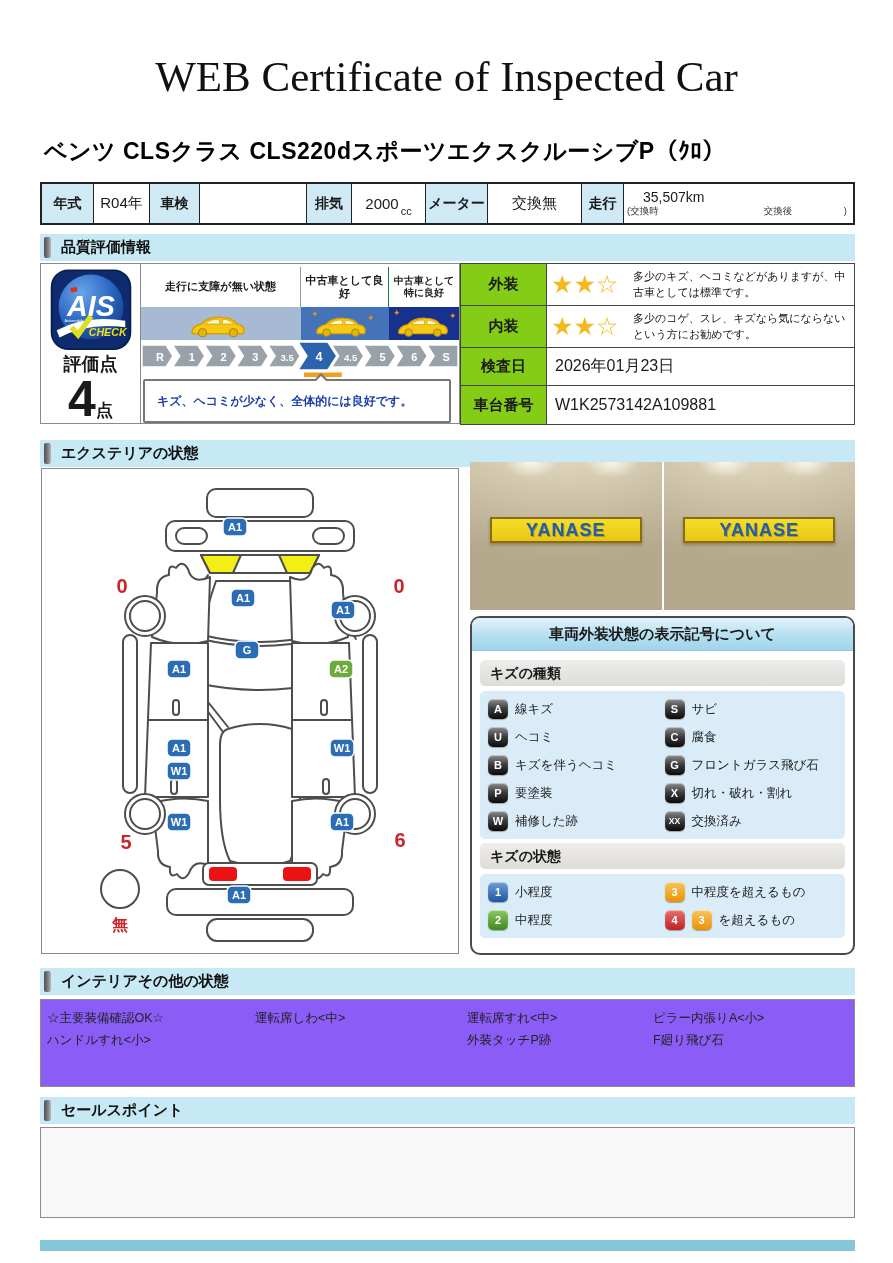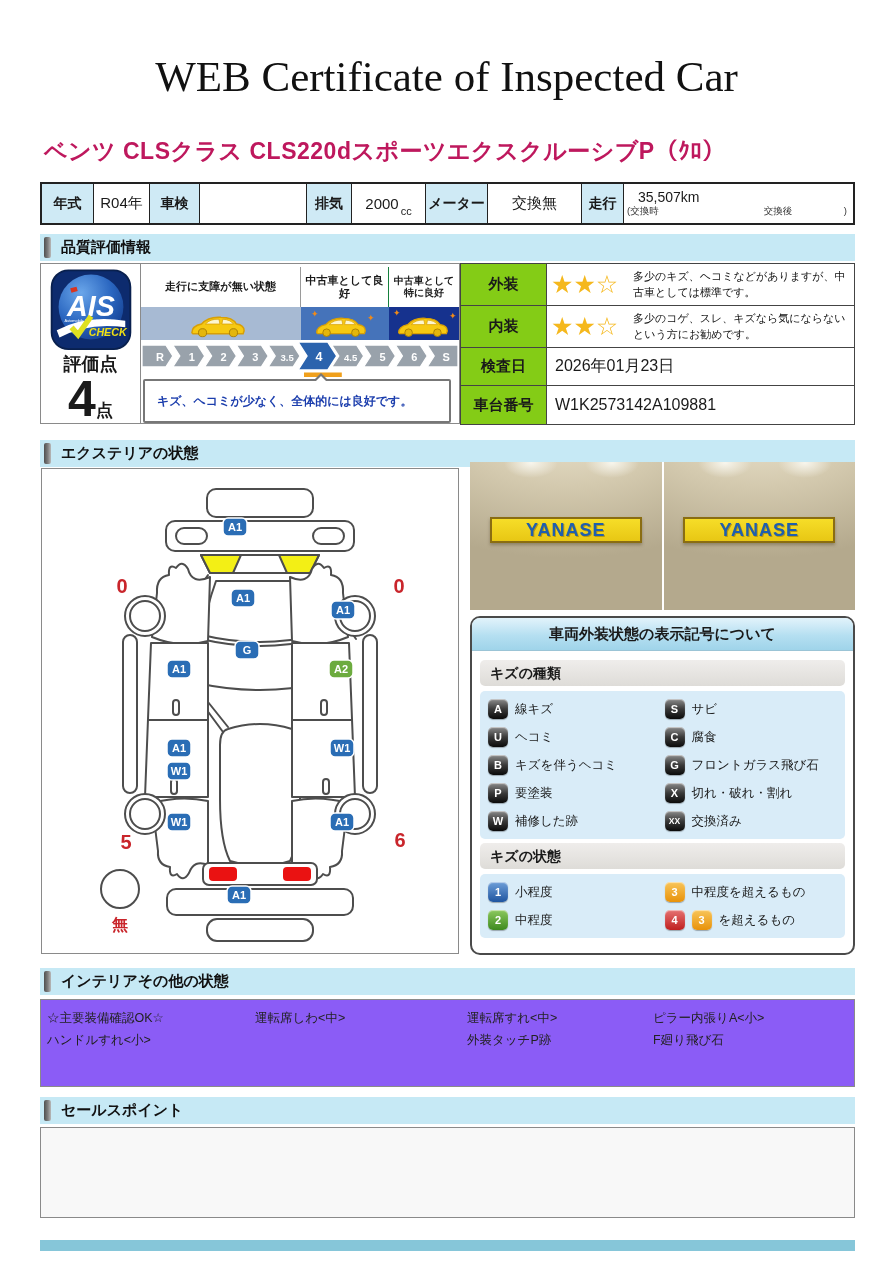--- a/index.html
+++ b/index.html
@@ -2,32 +2,32 @@
 <html><head>
 <meta charset="utf-8">
 <style>
   * { box-sizing: border-box; margin: 0; padding: 0; }
   body { background:#fff; font-family:"Liberation Sans", sans-serif; color:#1a1a1a; }
   #page { position:relative; width:893px; height:1263px; background:#fff; overflow:hidden; margin:0 auto; }
 
   
   .page-title { position:absolute; top:52px; left:0; width:100%; text-align:center;
     font-family:"Liberation Serif", serif; font-size:43px; font-weight:400; color:#111; }
-  .car-name { position:absolute; top:136px; left:44px; font-size:23px; font-weight:bold; color:#be185d; letter-spacing:0.5px; }
+  .car-name { position:absolute; top:136px; left:44px; font-size:23px; font-weight:bold; color:#000000; letter-spacing:0.5px; }
 
   
   .spec-table { position:absolute; top:182px; left:40px; width:815px; height:43px;
     display:grid; grid-template-columns:52px 56px 50px 107px 45px 74px 62px 94px 42px 1fr;
     border:2px solid #222; background:#fff; }
   .spec-cell { border-right:1px solid #222; display:flex; align-items:center; justify-content:center; font-size:15px; }
   .spec-cell:last-child { border-right:none; }
   .spec-lbl { background:#cfeaf5; font-weight:bold; font-size:14px; }
   .cc-unit { font-size:11px; align-self:flex-end; margin:0 0 6px 2px; }
   .mileage-cell { flex-direction:column; align-items:stretch; justify-content:center; padding:1px 6px 1px 0; }
-  .mileage-val { font-size:14px; padding-left:14px; }
+  .mileage-val { font-size:14px; padding-left:19px; }
   .mileage-note { font-size:9.5px; color:#333; display:flex; padding-left:3px; }
   .mileage-note .mn2 { margin-left:105px; }
   .mileage-note .mn3 { margin-left:auto; }
 
   
   .sec-hdr { position:absolute; left:40px; width:815px; height:27px; background:#c6e9f5;
     display:flex; align-items:center; font-size:15px; font-weight:bold; color:#111; }
   .accent { width:7px; height:21px; margin:0 10px 0 4px; border-radius:2px;
     background:linear-gradient(90deg,#4f4f4f 0%,#7e7e7e 55%,#b9b9b9 100%); }
 

